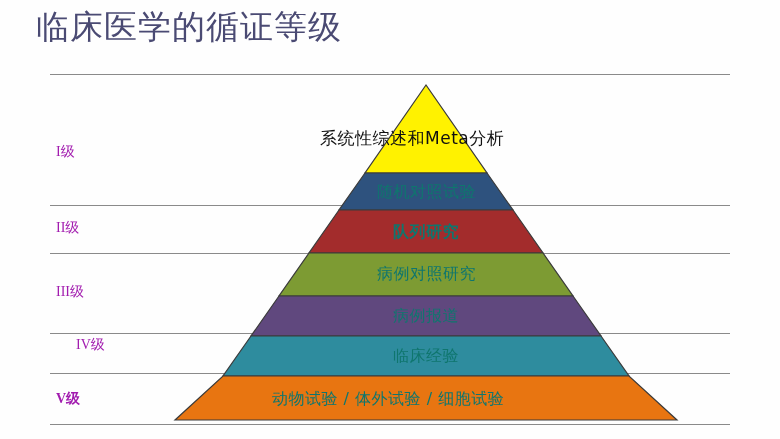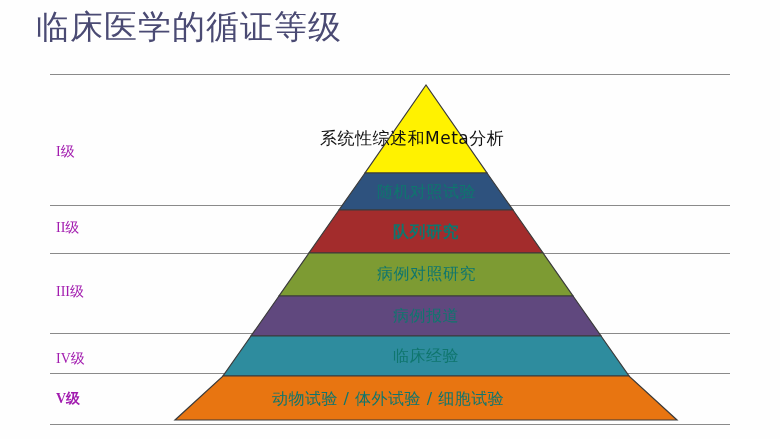--- a/index.html
+++ b/index.html
@@ -93,21 +93,21 @@
     <div class="rule-line" style="top:74px;  width:680px;"></div>
     <div class="rule-line" style="top:205px; width:680px;"></div>
     <div class="rule-line" style="top:253px; width:680px;"></div>
     <div class="rule-line" style="top:333px; width:680px;"></div>
     <div class="rule-line" style="top:373px; width:680px;"></div>
     <div class="rule-line" style="top:424px; width:680px;"></div>
 
     <div class="grade-label" style="top:143px;">I级</div>
     <div class="grade-label" style="top:219px;">II级</div>
     <div class="grade-label" style="top:283px;">III级</div>
-    <div class="grade-label" style="top:350px;">IV级</div>
+    <div class="grade-label" style="top:336px;margin-left:20px;">IV级</div>
     <div class="grade-label" style="top:390px;font-weight:bold;">V级</div>
   </div>
 
   <div id="pyramid">
     <svg width="780" height="439" viewBox="0 0 780 439" style="position:absolute;left:0;top:0;">
 
       <polygon points="426,85 365,173 487,173" fill="#fff200" stroke="#3a3a3a" stroke-width="1.2"></polygon>
 
       <polygon points="365,173 487,173 513,210 339,210" fill="#2e527e" stroke="#3a3a3a" stroke-width="1.2"></polygon>
 

